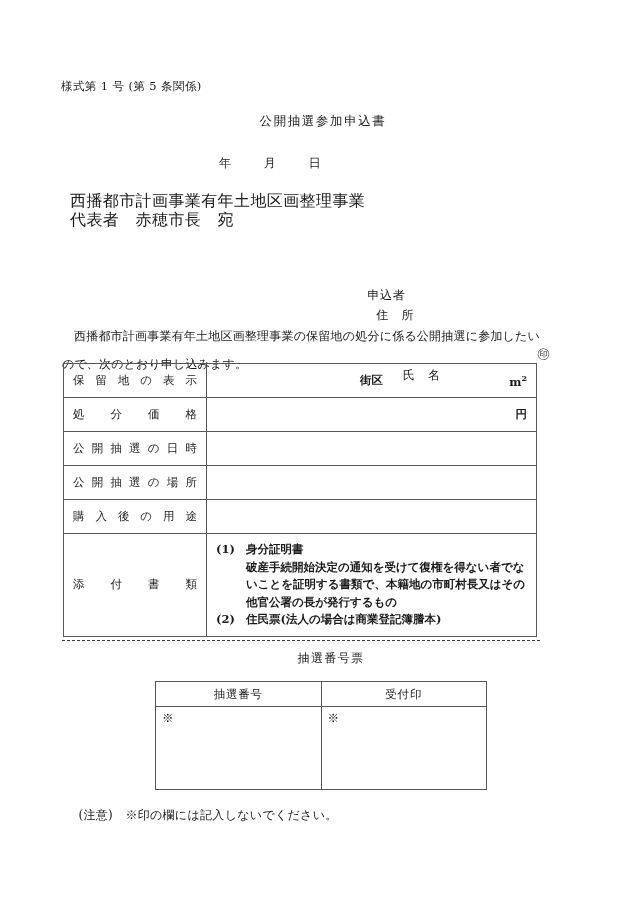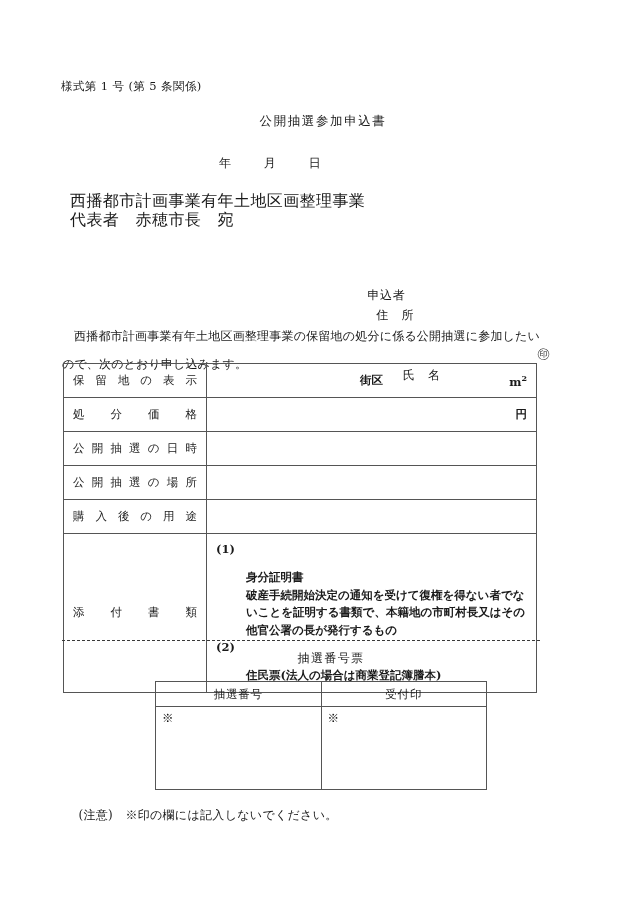--- a/index.html
+++ b/index.html
@@ -153,21 +153,20 @@
   .attach-item {
     display: flex;
     align-items: flex-start;
   }
   .attach-num {
     width: 30px;
     flex: 0 0 30px;
   }
   .attach-text {
     flex: 1 1 auto;
-    margin-top: 28px;
   }
 
   
   .cut-line {
     position: absolute;
     left: 62px;
     top: 640px;
     width: 478px;
     border-top: 1px dashed #3a3a3a;
     height: 0;

